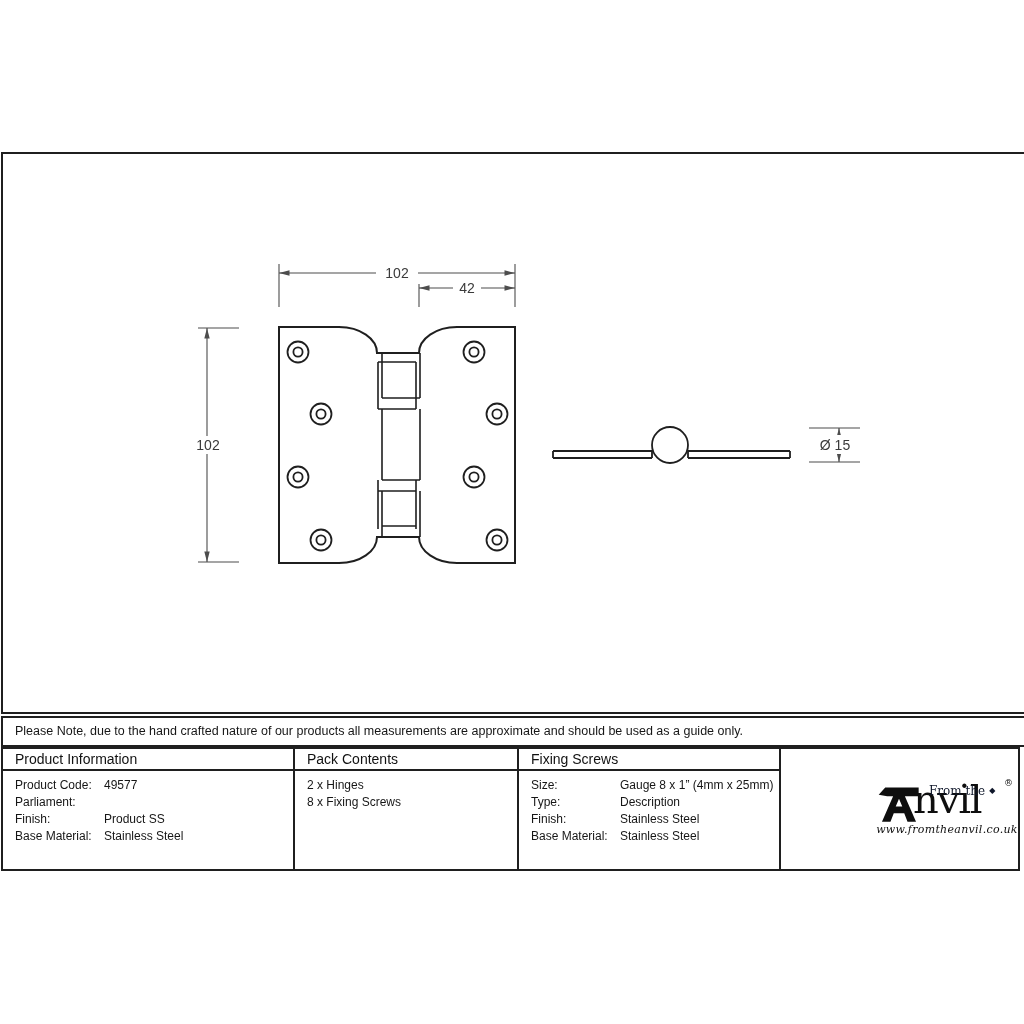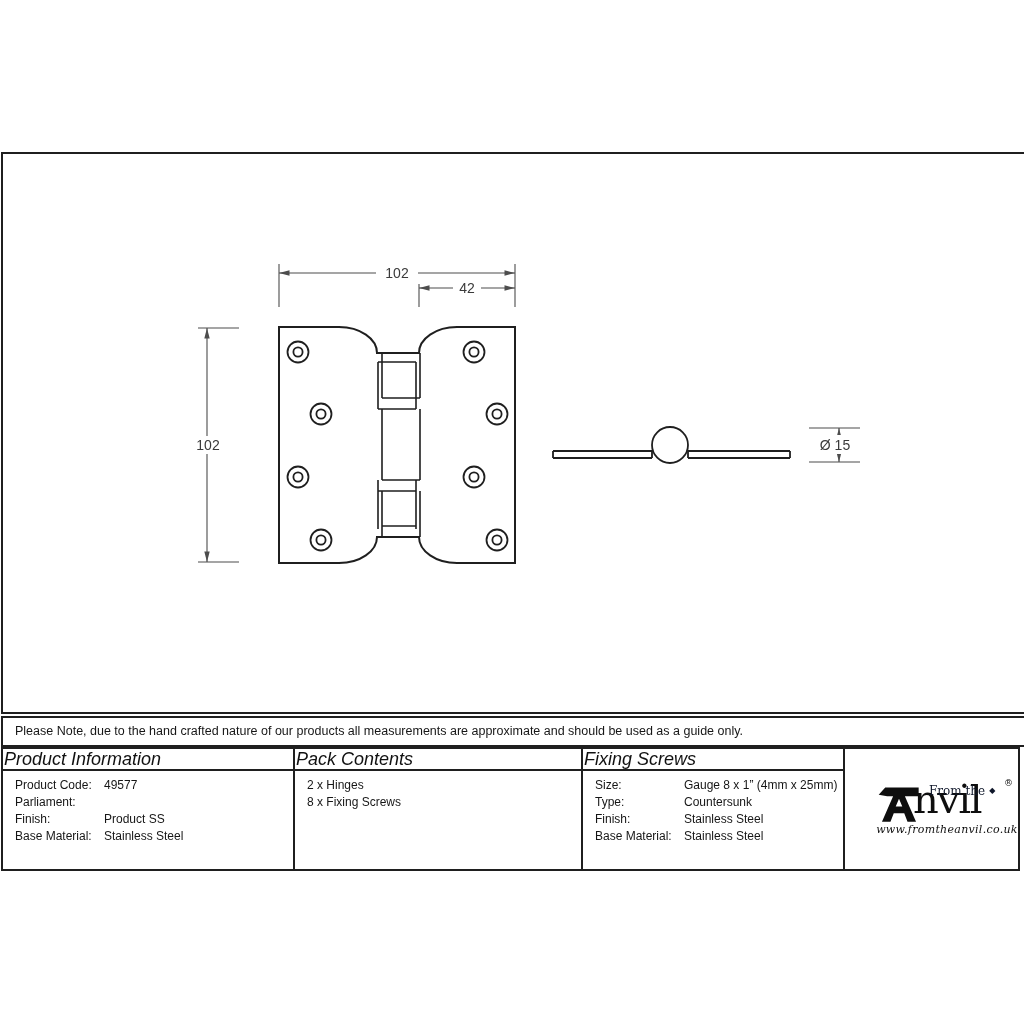--- a/index.html
+++ b/index.html
@@ -22,26 +22,26 @@
     font-size:12.5px; color:#161616; white-space:nowrap;
   }
 
   
   .spec-table {
     position:absolute; left:1px; top:747px; width:1015px; height:120px;
     border:2px solid #1f1f1f; background:#ffffff; display:flex; align-items:stretch;
   }
   .spec-col { box-sizing:border-box; }
   .col-product   { width:292px; border-right:2px solid #1f1f1f; }
-  .col-pack      { width:288px; border-right:2px solid #1f1f1f; }
+  .col-pack      { width:224px; border-right:2px solid #1f1f1f; }
   .col-screws    { width:262px; border-right:2px solid #1f1f1f; }
   .col-logo      { flex:1; display:flex; align-items:center; justify-content:flex-end;margin-left:8px; }
   .col-header {
     height:20px; line-height:20px; border-bottom:2px solid #1f1f1f;
-    padding-left:1px; font-size:18px; color:#111;font-style:italic;
+    padding-left:12px; font-size:14px; color:#111;
   }
   .col-body { padding:6px 4px 0 12px; font-size:12px; color:#161616; }
   .kv-row { line-height:17px; display:flex; align-items:flex-end; }
   .kv-label { width:89px; flex:0 0 89px; }
   .kv-value { flex:1; }
   .pre-wrap { white-space:pre-line; }
   .pack-item { line-height:17px; }
 
   
   .logo-box { position:relative; width:142px; height:62px; }
@@ -181,21 +181,21 @@
 
     <div class="spec-col col-screws">
       <div class="col-header">Fixing Screws</div>
       <div class="col-body">
         <div class="kv-row">
           <span class="kv-label">Size:</span>
           <span class="kv-value">Gauge 8 x 1” (4mm x 25mm)</span>
         </div>
         <div class="kv-row">
           <span class="kv-label">Type:</span>
-          <span class="kv-value">Countersunk</span>
+          <span class="kv-value">Description</span>
         </div>
         <div class="kv-row">
           <span class="kv-label">Finish:</span>
           <span class="kv-value">Stainless Steel</span>
         </div>
         <div class="kv-row">
           <span class="kv-label">Base Material:</span>
           <span class="kv-value">Stainless Steel</span>
         </div>
       </div>

